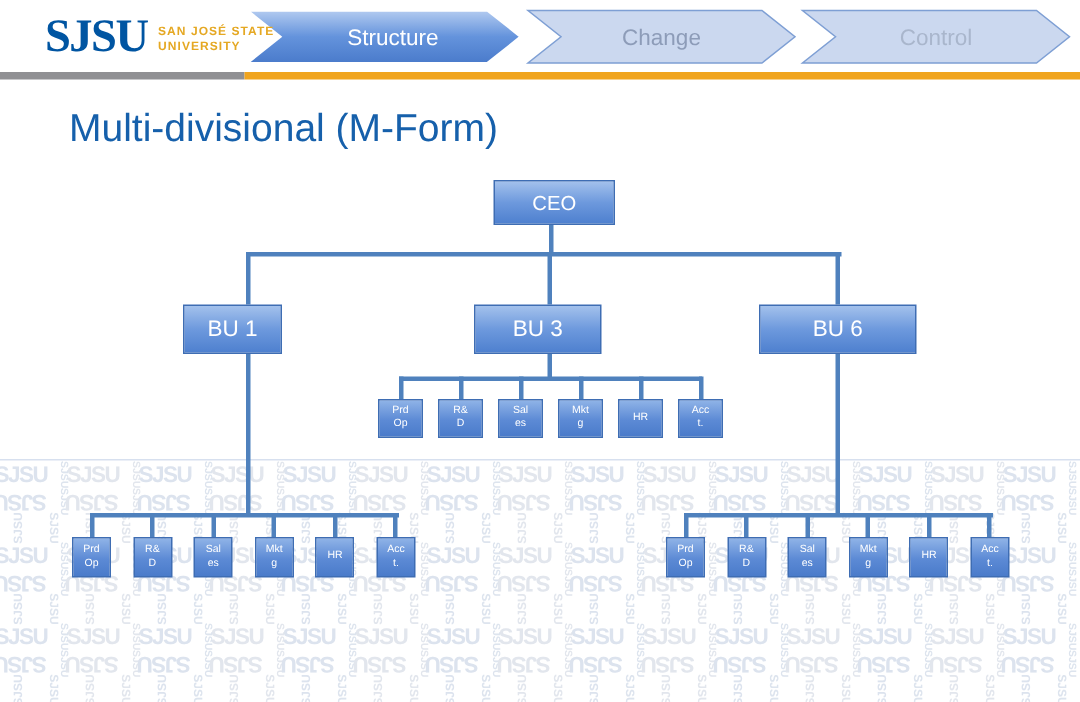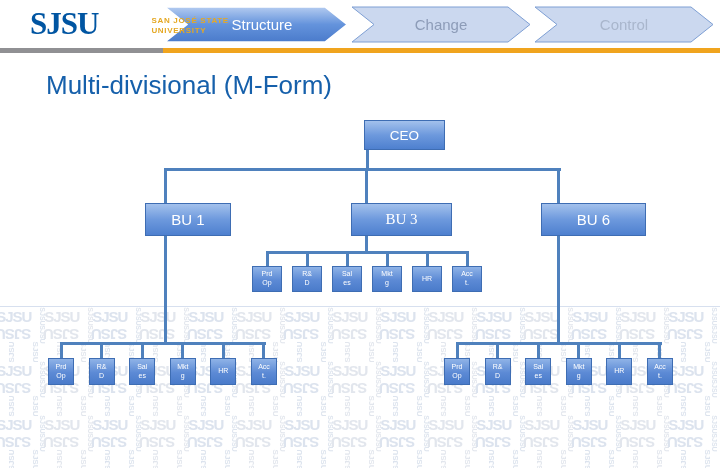--- a/index.html
+++ b/index.html
@@ -6,21 +6,21 @@
   .slide{
     position:relative; width:720px; height:468px; overflow:hidden;
     background:#ffffff; font-family:"Liberation Sans", sans-serif;
   }
   
   .logo{position:absolute; left:30px; top:8px; display:flex; align-items:center; gap:7px;}
   .logo-acronym{
     font-family:"Liberation Serif", serif; font-weight:bold; font-size:31px;
     color:#0055a2; letter-spacing:-1px; line-height:1;
   }
-  .logo-name{display:flex; flex-direction:column; gap:1px; padding-top:4px;margin-left:46px;}
+  .logo-name{display:flex; flex-direction:column; gap:1px; padding-top:4px;}
   .logo-name span{
     color:#e5a823; font-weight:bold; font-size:8px; letter-spacing:0.7px; line-height:1.15;
   }
   .hdr-svg{position:absolute; left:0; top:0;}
   .bar-gray{position:absolute; left:0; top:48px; width:163px; height:5px; background:#909093;}
   .bar-gold{position:absolute; left:163px; top:48px; width:557px; height:5px; background:#f0a41e;}
   
   .title{
     position:absolute; left:46px; top:70px; font-size:26px; color:#1660ab; letter-spacing:0;text-align:right;
   }
@@ -36,21 +36,21 @@
   .wm-tile:nth-child(even) .wm-big, .wm-tile:nth-child(even) .wm-vert{color:#e2e6ed;}
   .t1 .wm-big{transform:rotate(180deg);}
   .t2 .wm-big{font-size:8px; transform:rotate(-90deg); letter-spacing:0;}
   .t2 .wm-vert{font-size:8px;}
   
   .chart{position:absolute; left:0; top:0; width:720px; height:468px; z-index:1;}
   .node{
     position:absolute; box-sizing:border-box;
     background:linear-gradient(180deg,#a3c1ec 0%,#6d99dd 50%,#4e80cf 100%);
     border:1px solid #3e6db3; color:#ffffff;
-    display:flex; align-items:center; justify-content:center; margin-left:35px;
+    display:flex; align-items:center; justify-content:center; 
   }
   .node.ceo{left:329px; top:120px; width:81px; height:30px; font-size:13.5px;}
   .node.bu{top:203px; height:33px; font-size:15px;}
   .line{position:absolute; background:#4f81bd;}
   .fn-row{position:absolute; display:flex; justify-content:space-between;}
   .fn-cell{display:flex; flex-direction:column; align-items:center;}
   .fn-stub{width:3px; background:#4f81bd;}
   .fn-box{
     box-sizing:border-box; width:100%;
     background:linear-gradient(180deg,#8fb3e7 0%,#5c8ad5 55%,#4a7bca 100%);
@@ -670,22 +670,22 @@
     <div class="line" style="left:557px; top:168px; width:3px; height:35px;"></div>
     <div class="line" style="left:365px; top:236px; width:3px; height:17px;"></div>
     <div class="line" style="left:266px; top:251px; width:202px; height:3px;"></div>
     <div class="line" style="left:164px; top:236px; width:3px; height:108px;"></div>
     <div class="line" style="left:557px; top:236px; width:3px; height:108px;"></div>
     <div class="line" style="left:60px; top:342px; width:206px; height:3px;"></div>
     <div class="line" style="left:456px; top:342px; width:206px; height:3px;"></div>
 
     <div class="node ceo">CEO</div>
 
-    <div class="node bu" style="left:110px; width:86px;">BU 1</div>
-    <div class="node bu" style="left:316px; width:101px;font-family:Liberation Serif, serif;">BU 3</div>
+    <div class="node bu" style="left:122px; width:66px;">BU 1</div>
+    <div class="node bu" style="left:316px; width:85px;">BU 3</div>
     <div class="node bu" style="left:506px; width:105px;">BU 6</div>
 
     <div class="fn-row row-mid" style="left:252px; top:251px; width:230px;">
       <div class="fn-cell">
           <div class="fn-stub"></div>
           <div class="fn-box">
             <span class="fn-line">Prd</span>
             <span class="fn-line">Op</span>
           </div>
         </div>

